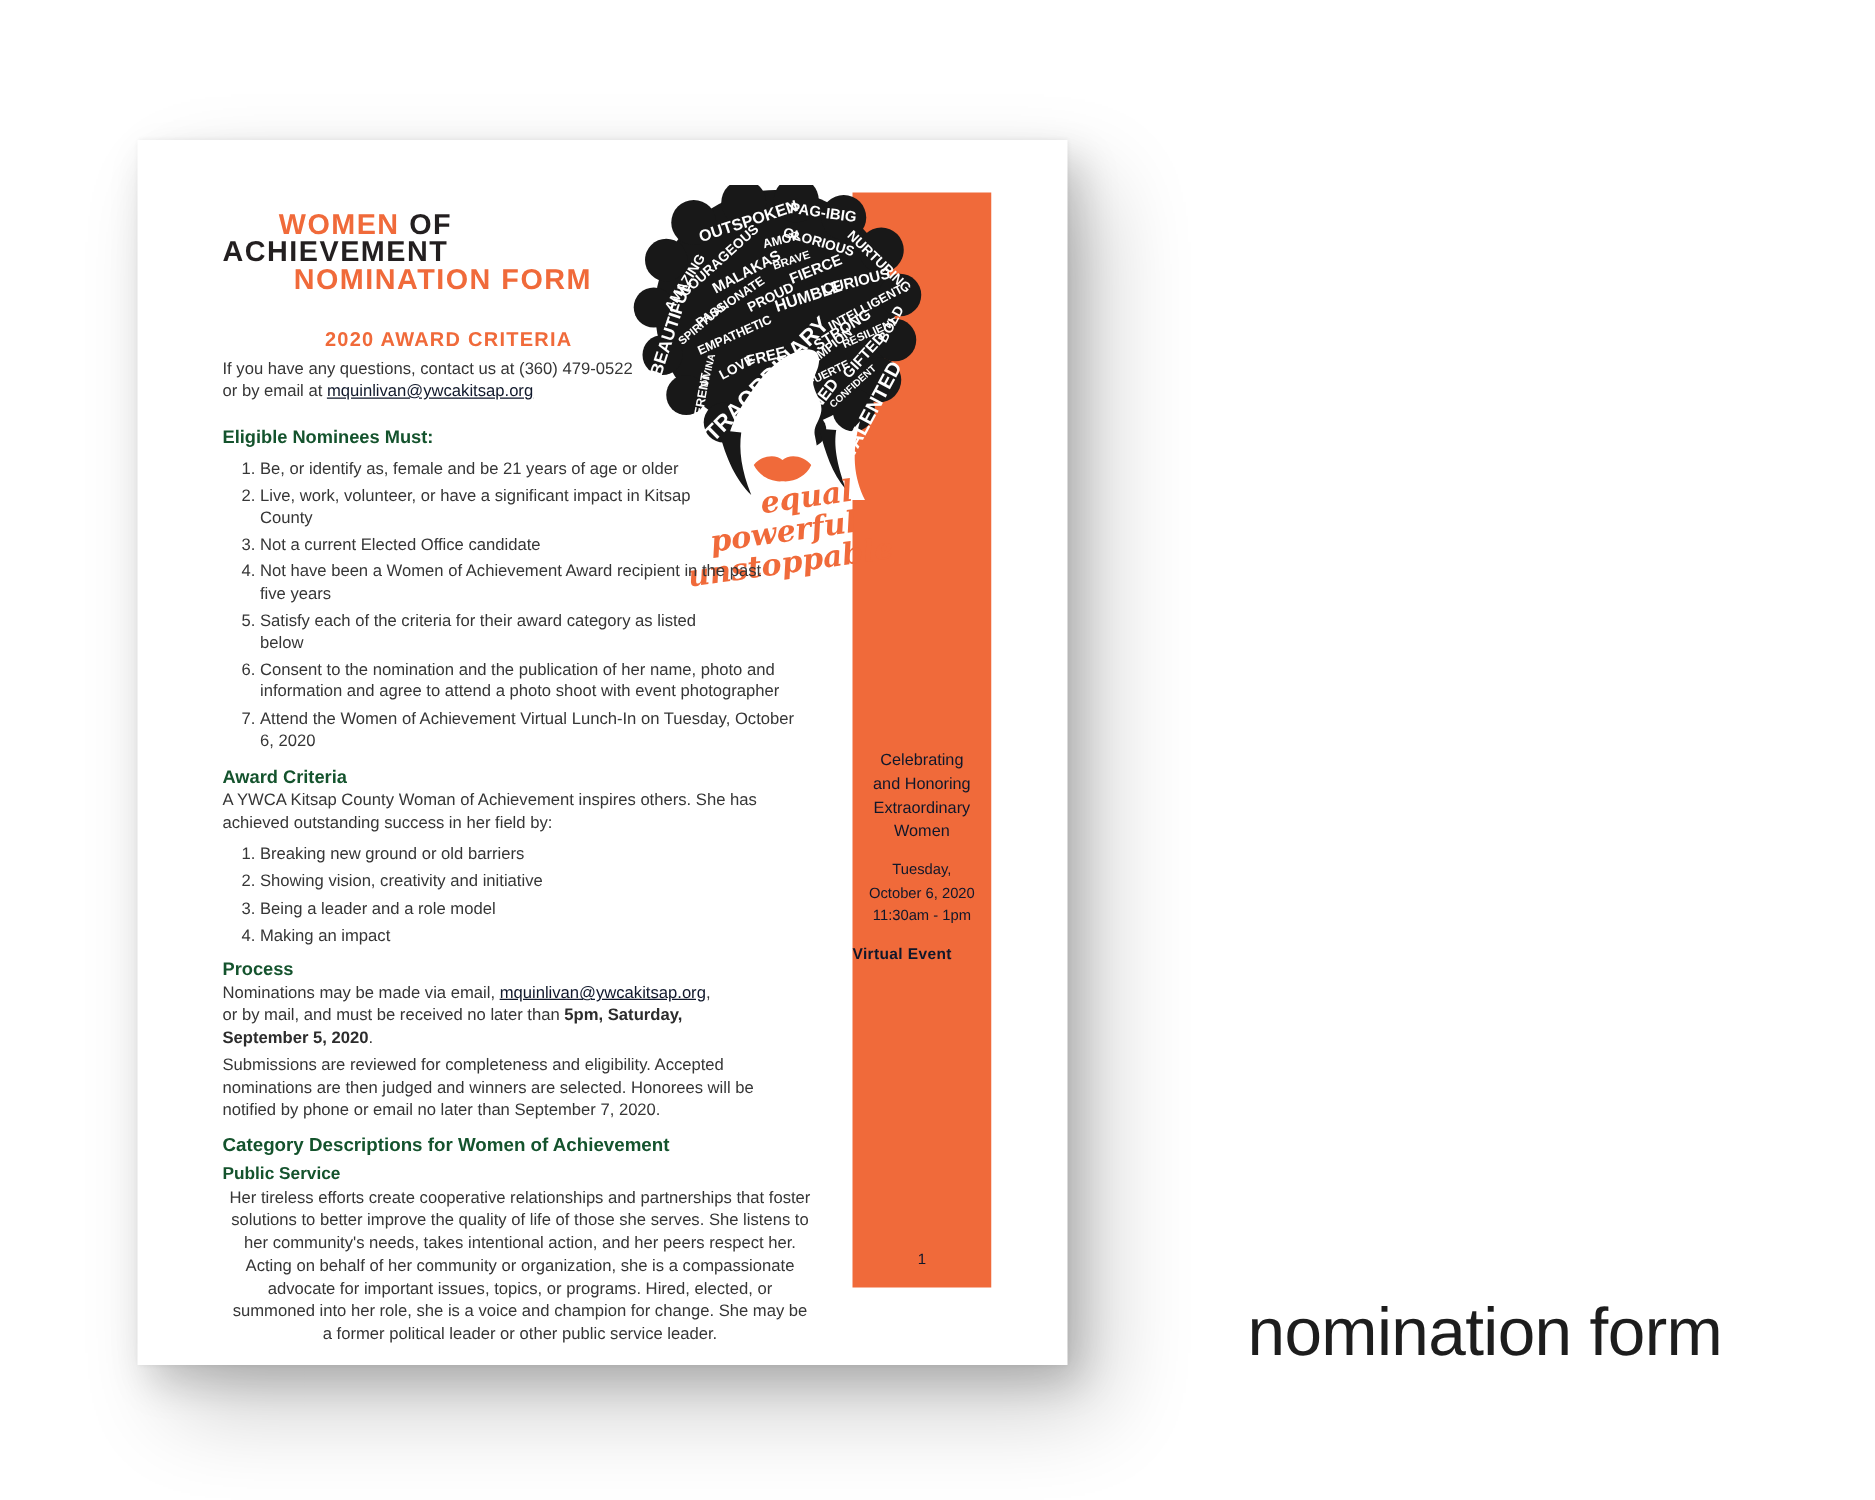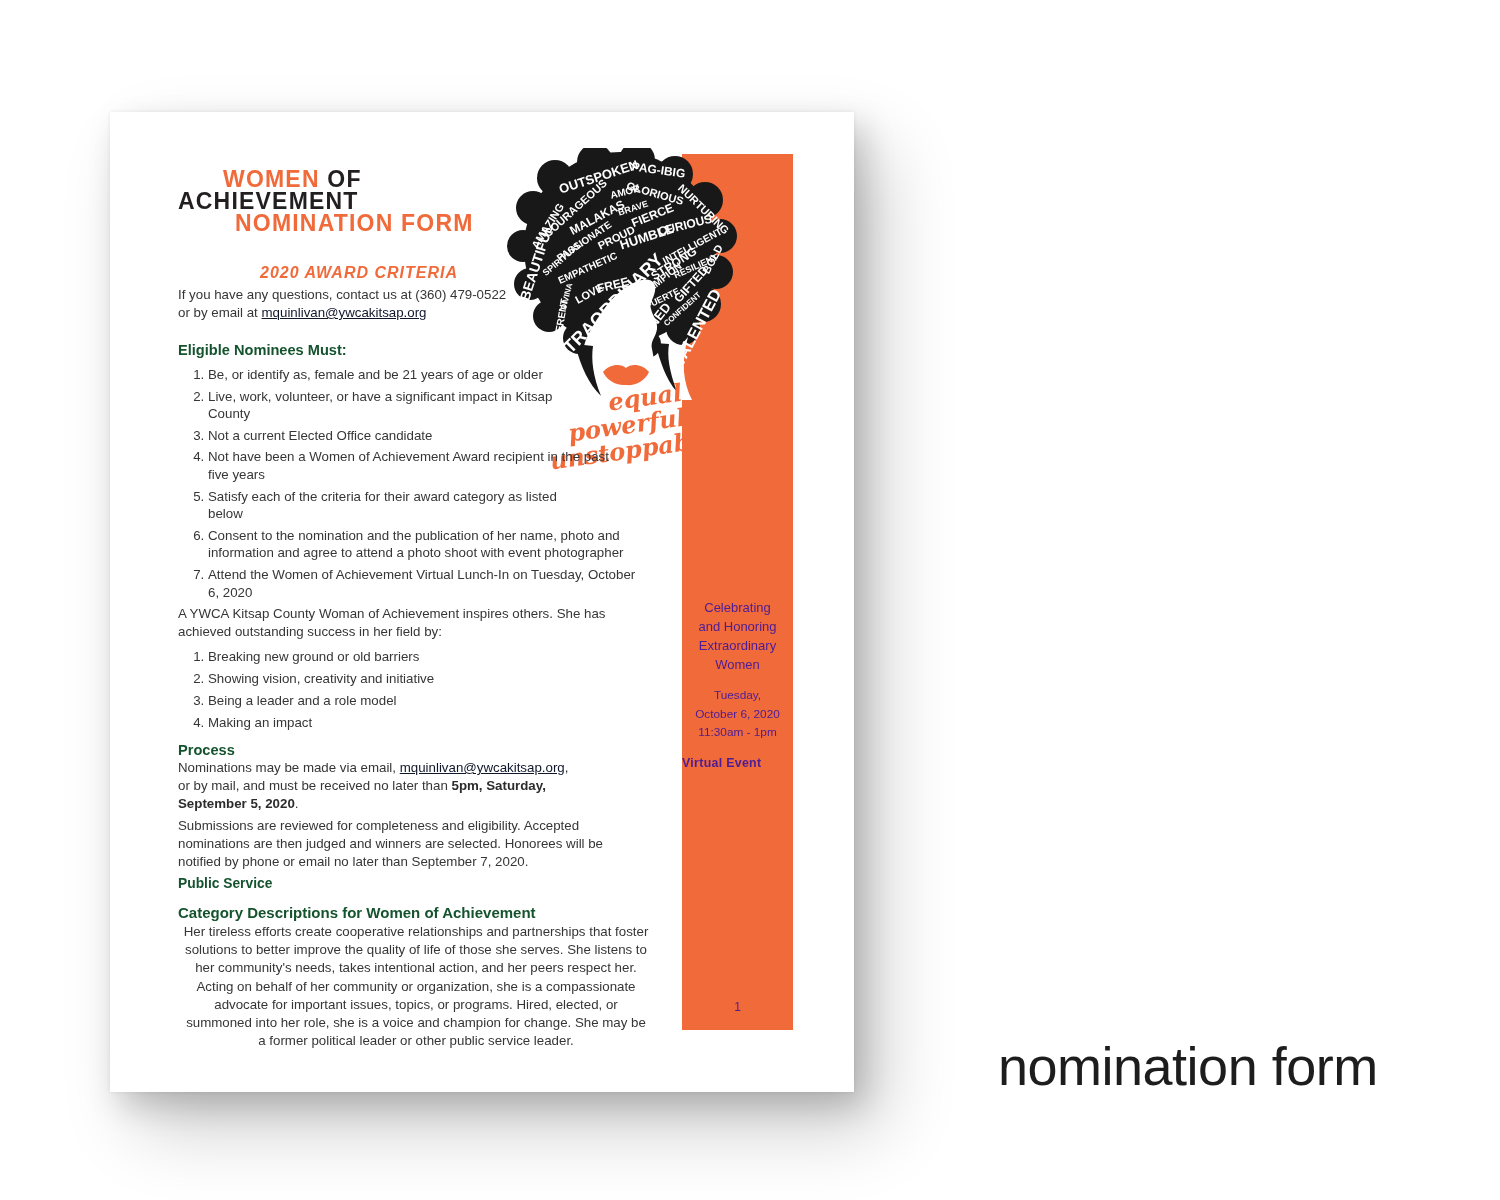--- a/index.html
+++ b/index.html
@@ -19,42 +19,42 @@
                 10px 14px 30px rgba(0,0,0,0.18),
                 28px 36px 70px rgba(0,0,0,0.20);
   }
 
   
   .title { position: absolute; left: 68px; top: 56px; font-weight: bold; font-size: 23px; line-height: 22px; letter-spacing: 1.2px; color: #231f20; white-space: nowrap; }
   .title .l1 { margin-left: 45px; }
   .title .l3 { margin-left: 57px; }
   .t-orange { color: #f06a3a; }
 
-  .subtitle { position: absolute; left: 68px; top: 152px; width: 362px; text-align: center; font-weight: bold; font-size: 16px; letter-spacing: 1px; color: #f06a3a; font-style: italic; }
+  .subtitle { position: absolute; left: 68px; top: 152px; width: 362px; text-align: center; font-weight: bold; font-size: 16px; letter-spacing: 1px; color: #f06a3a; }
 
   
   .textcol { position: absolute; left: 68px; top: 174px; width: 478px; font-size: 13.3px; line-height: 18px; color: #363636; }
   .textcol a.email { color: #0f172a; text-decoration: underline; }
   .h3 { font-size: 14.6px; font-weight: bold; color: #14532d; margin: 0; }
   .eligible-h { margin-top: 19px; margin-bottom: 7px; }
   ol { margin: 0; padding-left: 30px; }
   ol li { margin-bottom: 4px; line-height: 17.6px; }
   .award-h { margin-top: 12px; }
   .award-intro { margin: 0 0 7px 0; width: 452px; }
   ol.award li { margin-bottom: 4.5px; }
   .process-h { margin-top: 9px; }
   .p1 { margin: 0; width: 402px; }
   .p1 b, .p2 b { color: #2c2c2c; }
   .p2 { margin: 4px 0 0 0; width: 448px; }
   .cat-h { margin-top: 11px; font-size: 15px; }
   .cat-sub { margin-top: 4px; font-size: 13.8px; }
   .cat-body { margin: 1px 0 0 3px; width: 470px; line-height: 18.2px; text-align: center; }
 
   
-  .bar { position: absolute; left: 572px; top: 42px; width: 111px; height: 876px; background: #f06a3a; color: #4c1d95; }
+  .bar { position: absolute; left: 572px; top: 42px; width: 111px; height: 876px; background: #f06a3a; color: #0f172a; }
   .bar .celebrate { position: absolute; top: 444px; left: 0; width: 100%; text-align: center; font-size: 13px; line-height: 19px; }
   .bar .date { position: absolute; top: 532px; left: 0; width: 100%; text-align: center; font-size: 11.8px; line-height: 18.5px; }
   .bar .virtual { position: absolute; top: 602px; left: 0; width: 100%; text-align: left; font-weight: bold; font-size: 12.4px; letter-spacing: 0.3px; }
   .bar .logo { position: absolute; top: 676px; left: 11px; text-align: left; }
   .logo .tag { font-weight: bold; font-size: 10.6px; line-height: 13px; letter-spacing: 0.2px; }
   .logo .name { font-weight: bold; font-size: 36px; line-height: 34px; letter-spacing: -1.5px; margin-top: 1px; }
   .logo .region { font-weight: bold; font-size: 11.8px; margin-top: 3px; }
   .bar .pagenum { position: absolute; top: 846px; left: 0; width: 100%; text-align: center; font-size: 12px; }
 
   
@@ -177,34 +177,35 @@
       <ol class="eligible">
         <li>Be, or identify as, female and be 21 years of age or older</li>
         <li style="width:370px">Live, work, volunteer, or have a significant impact in Kitsap County</li>
         <li>Not a current Elected Office candidate</li>
         <li style="width:420px">Not have been a Women of Achievement Award recipient in the past five years</li>
         <li style="width:360px">Satisfy each of the criteria for their award category as listed below</li>
         <li style="width:440px">Consent to the nomination and the publication of her name, photo and information and agree to attend a photo shoot with event photographer</li>
         <li style="width:440px">Attend the Women of Achievement Virtual Lunch-In on Tuesday, October 6, 2020</li>
       </ol>
 
+      <div class="h3 award-h">Award Criteria</div>
       <p class="award-intro">A YWCA Kitsap County Woman of Achievement inspires others. She has achieved outstanding success in her field by:</p>
       <ol class="award">
         <li>Breaking new ground or old barriers</li>
         <li>Showing vision, creativity and initiative</li>
         <li>Being a leader and a role model</li>
         <li>Making an impact</li>
       </ol>
 
       <div class="h3 process-h">Process</div>
       <p class="p1"><span>Nominations may be made via email, </span><a class="email" href="#">mquinlivan@ywcakitsap.org</a><span>, or by mail, and must be received no later than </span><b>5pm, Saturday, September 5, 2020</b><span>.</span></p>
       <p class="p2">Submissions are reviewed for completeness and eligibility. Accepted nominations are then judged and winners are selected. Honorees will be notified by phone or email no later than September 7, 2020.</p>
 
+      <div class="h3 cat-h">Category Descriptions for Women of Achievement</div>
       <div class="h3 cat-sub">Public Service</div>
-      <div class="h3 cat-h">Category Descriptions for Women of Achievement</div>
       <p class="cat-body">Her tireless efforts create cooperative relationships and partnerships that foster solutions to better improve the quality of life of those she serves. She listens to her community's needs, takes intentional action, and her peers respect her. Acting on behalf of her community or organization, she is a compassionate advocate for important issues, topics, or programs. Hired, elected, or summoned into her role, she is a voice and champion for change. She may be a former political leader or other public service leader.</p>
 
     </div>
   </div>
 
   <div class="caption">nomination form</div>
 
 </div>
 
 </body></html>

